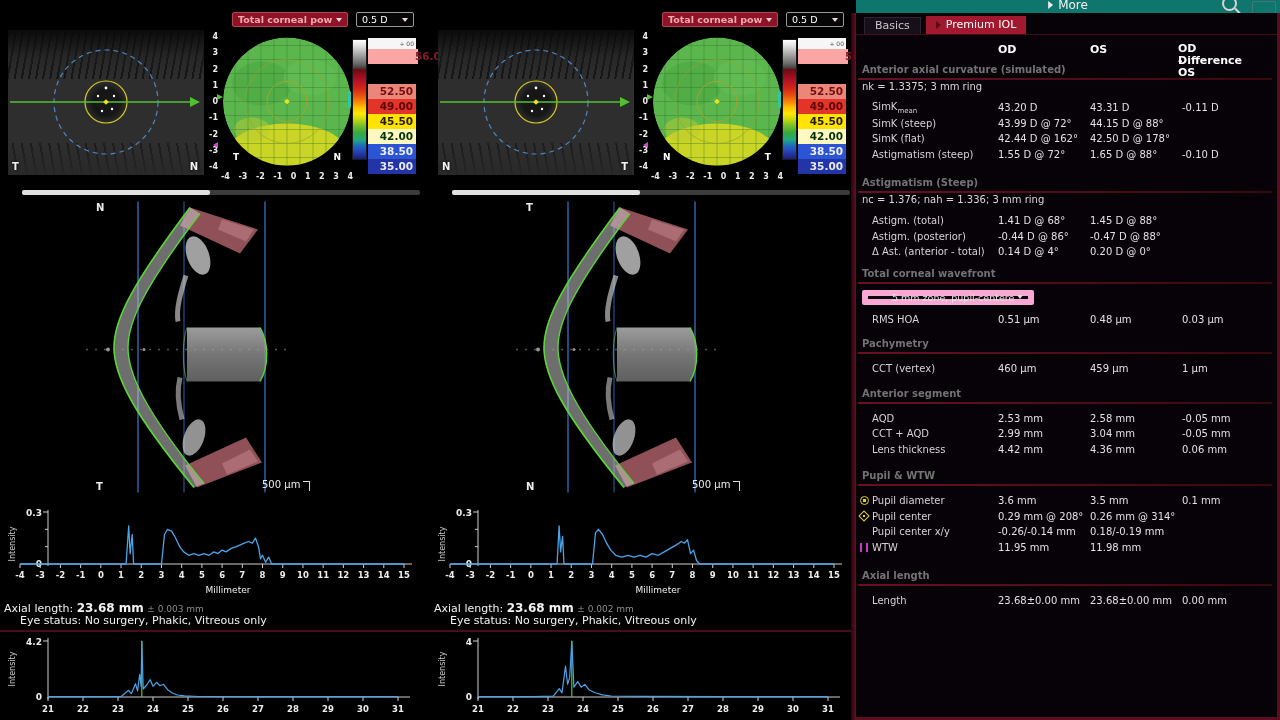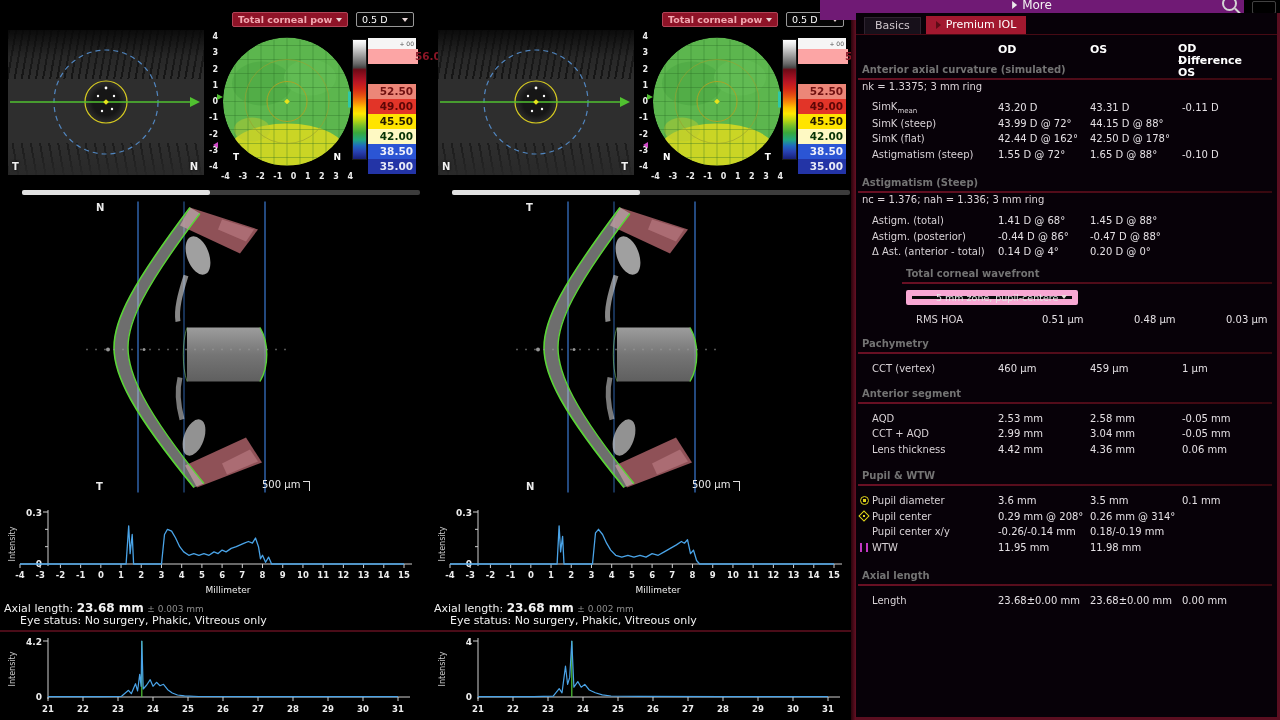--- a/index.html
+++ b/index.html
@@ -84,21 +84,21 @@
   .al-line{left:4px;top:601px;font-size:11px;color:#f2f2f2;white-space:nowrap;}
   .al-line b{font-size:12px;}
   .al-line .tol{font-size:9px;color:#8c8c8c;}
   .es-line{left:4px;top:614px;font-size:11px;color:#f2f2f2;white-space:nowrap;margin-left:16px;}
 
   #divider{position:absolute;left:0;top:630px;width:852px;height:2px;background:#4a0c18;}
   #panel-sep{position:absolute;left:851px;top:13px;width:5px;height:707px;
              background:linear-gradient(to right,#2a040c,#661024);}
 
   
-  #more-bar{position:absolute;left:820px;top:0;width:424px;height:20px;background:#701a75;
+  #more-bar{position:absolute;left:856px;top:0;width:424px;height:20px;background:#0f766e;
             overflow:hidden;cursor:pointer;}
   .more-inner{position:absolute;left:50%;transform:translateX(-50%);top:-2px;display:flex;
               align-items:center;gap:5px;font-size:12px;color:#f2f2f2;}
   .more-tri{width:0;height:0;border-top:4px solid transparent;border-bottom:4px solid transparent;
             border-left:5px solid #ececec;}
   #magnifier{position:absolute;left:1222px;top:-4px;width:11px;height:11px;
              border:2px solid #d4d4d4;border-radius:50%;cursor:pointer;}
   #magnifier .mag-handle{position:absolute;width:7px;height:2px;background:#d4d4d4;
              transform:rotate(45deg);right:-6px;bottom:-3px;}
   #ghost-btn{position:absolute;left:1252px;top:1px;width:22px;height:11px;
@@ -700,21 +700,21 @@
   <div class="trow">
     <span class="c-icon"></span>
     <span class="c-label">Δ Ast. (anterior - total)</span>
     <span class="c-od">0.14 D @ 4°</span>
     <span class="c-os">0.20 D @ 0°</span>
     <span class="c-diff"></span>
   </div>
 </div>
   </div>
 
-  <div class="section" style="margin-top: 7px; margin-left: 44px;">
+  <div class="section" style="margin-top: 7px;">
     <div class="sec-title">Total corneal wavefront</div>
     <div class="sec-rule"></div>
 
     <div class="sec-dd dd dd-gray">
       <span class="dd-label">5 mm zone, pupil-centered</span>
       <span class="caret"></span>
     </div>
     <div class="rows">
 
   <div class="trow">

